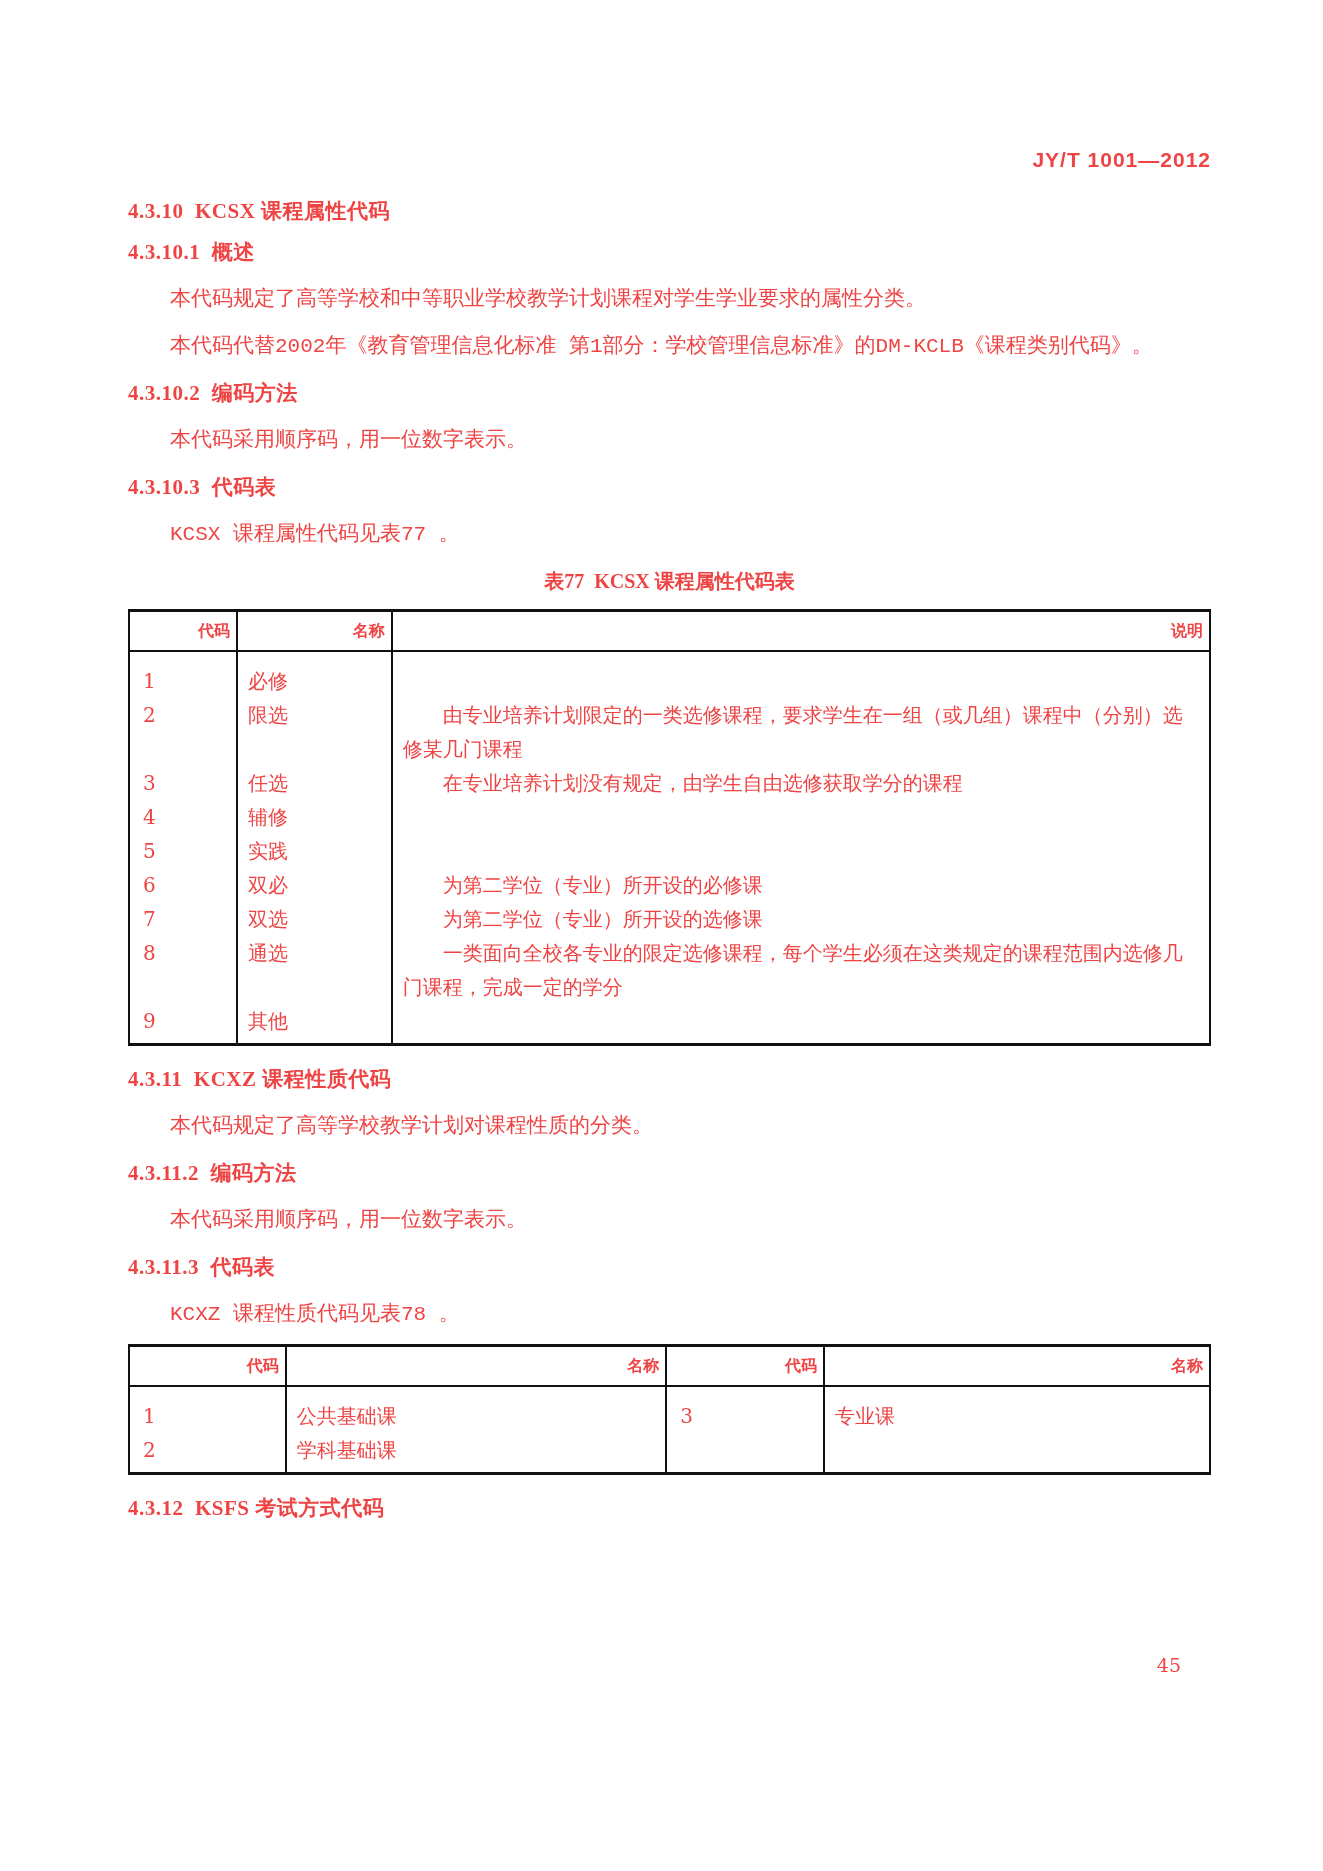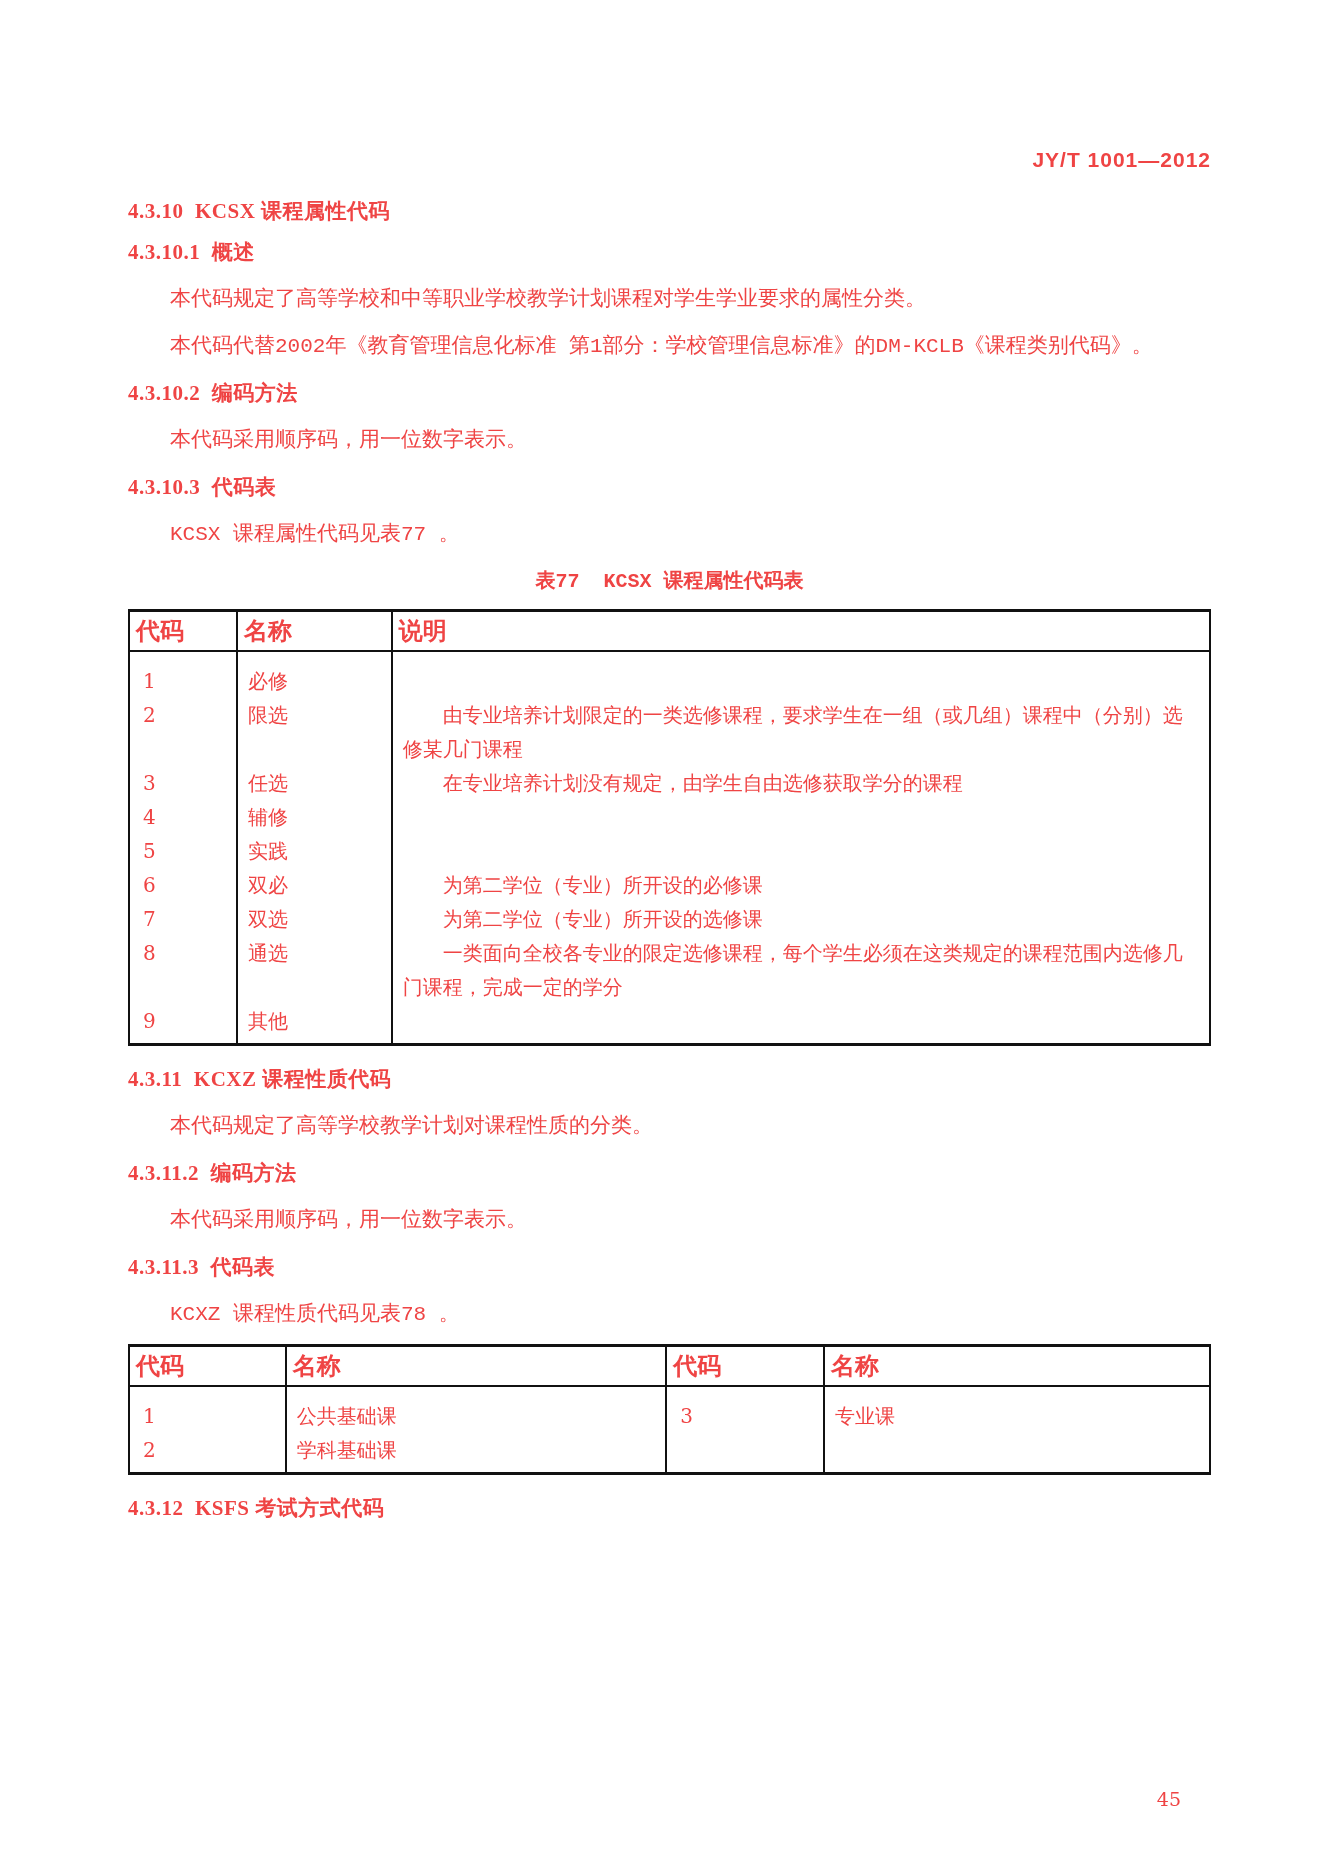--- a/index.html
+++ b/index.html
@@ -36,40 +36,40 @@
   }
   .para {
     line-height: 35px;
     margin: 12px 0;
     text-indent: 2em;
     white-space: pre-wrap;
     font-family: Liberation Mono, monospace;
   }
   .caption {
     text-align: center;
-    font-family: Liberation Mono, monospace;
+    font-family: Liberation Serif, serif;
     font-weight: 700;
     font-size: 20px;
     line-height: 35px;
     margin: 10px 0 10px 0;
     white-space: pre-wrap;
   }
   table.tbl {
     width: 100%;
     border-collapse: collapse;
     border-top: 3px solid #111;
     border-bottom: 3px solid #111;
     font-size: 20px;
     margin: 0 0 14px 0;
   }
   .tbl th {
     font-family: "Liberation Sans", sans-serif;
     font-weight: 700;
-    font-size: 24px;
-    text-align: left;
+    font-size: 16px;
+    text-align: right;
     height: 38px;
     border-bottom: 2px solid #111;
     padding: 0 6px;
   }
   .tbl th, .tbl td {
     border-left: 2px solid #111;
     border-right: 2px solid #111;
   }
   .tbl td {
     line-height: 34px;
@@ -79,21 +79,21 @@
     border-bottom: 0;
   }
   .tbl tbody tr:first-child td { padding-top: 12px; }
   .tbl tbody tr:last-child td { padding-bottom: 5px; }
   .t77 td.code { padding-left: 13px; }
   .t77 td.desc { text-indent: 2em; margin-top: 27px; }
   .t78 td.code { padding-left: 13px; }
   .mt-lg { margin-top: 16px; }
   .page-number {
     position: absolute;
-    top: 1788px;
+    top: 1654px;
     right: 142px;
     font-size: 19px;
     font-family: "DejaVu Serif", serif;
   }
 </style>
 </head>
 <body>
 
 <div class="page">
 

